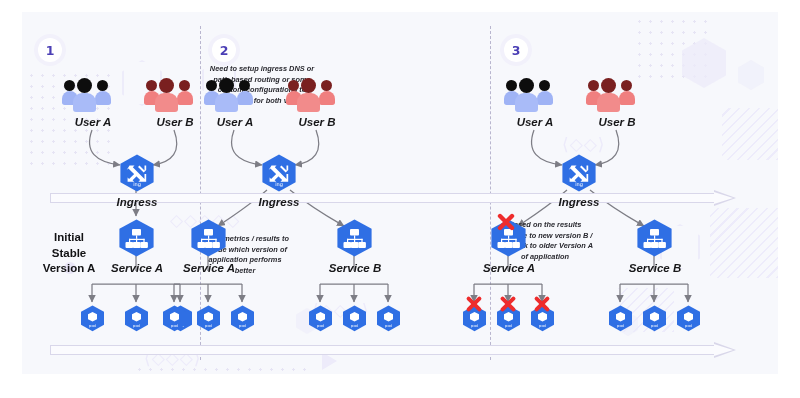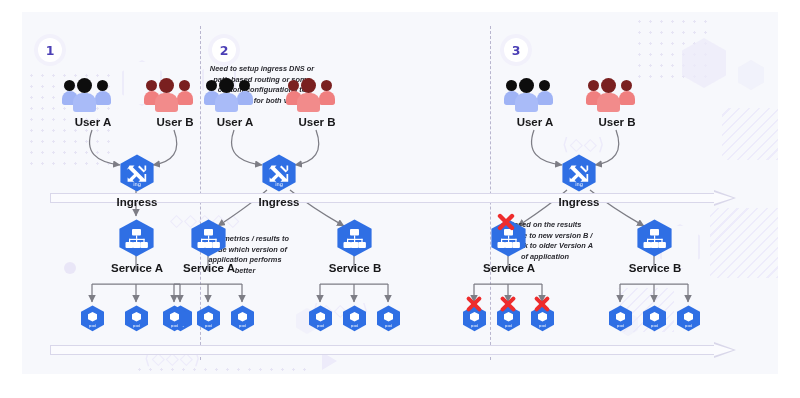--- a/index.html
+++ b/index.html
@@ -89,20 +89,21 @@
   .ug-body { position: absolute; border-radius: 9px 9px 3px 3px; }
 
   .lbl {
     position: absolute;
     font-size: 11.5px;
     color: #18181a;
     font-weight: bold;
     text-align: center;
     white-space: nowrap;
     font-family: "Liberation Sans", sans-serif;
+    font-style: italic;
   }
 
   
   .k8s { position: absolute; }
   .k8s svg { display: block; }
 
   
   .redx { position: absolute; }
 
   
@@ -301,20 +302,25 @@
         <g fill="#ffffff">
           <path d="M10.5 11.5 L15.5 11.5 L13.8 13.2 L20.5 19.9 L25.5 24.9 L25.5 20 L27.2 20 L27.2 27.8 L19.4 27.8 L21.1 26.1 L16.1 21.1 L9.4 14.4 L7.7 16.1 Z"></path>
           <path d="M25.5 11.5 L25.5 16.4 L20.5 11.4 L19 12.9 L24.7 18.6 L27.2 16.1 L27.2 11.5 Z"></path>
           <path d="M10.5 27.8 L15.2 27.8 L13.6 26.2 L18.3 21.5 L16 19.2 L10.1 25.1 L8.6 23.6 L8.6 27.8 Z"></path>
         </g>
         <text x="18" y="32.4" font-size="5" fill="#ffffff" text-anchor="middle" font-family="DejaVu Sans, sans-serif">ing</text>
       </svg>
     </div>
     <div class="lbl" style="left:84px; top:184px; width:62px;">Ingress</div>
 
+    <div class="sidelabel" style="left:10px; top:218px; width:74px;">
+      <div>Initial</div>
+      <div>Stable</div>
+      <div>Version A</div>
+    </div>
 
     <div class="k8s" style="left:96px; top:207px;">
       <svg width="37" height="38" viewBox="0 0 37 38">
         <polygon points="18.5,0.6 35.6,9.8 35.6,28.2 18.5,37.4 1.4,28.2 1.4,9.8" fill="#2f6fe4"></polygon>
         <g fill="#ffffff">
           <rect x="14" y="10" width="9" height="6.4" rx="1"></rect>
           <rect x="7.5" y="23" width="7.6" height="6" rx="1"></rect>
           <rect x="14.9" y="23" width="7.6" height="6" rx="1"></rect>
           <rect x="22.3" y="23" width="7.6" height="6" rx="1"></rect>
           <rect x="18" y="16.4" width="1.2" height="3.4"></rect>

